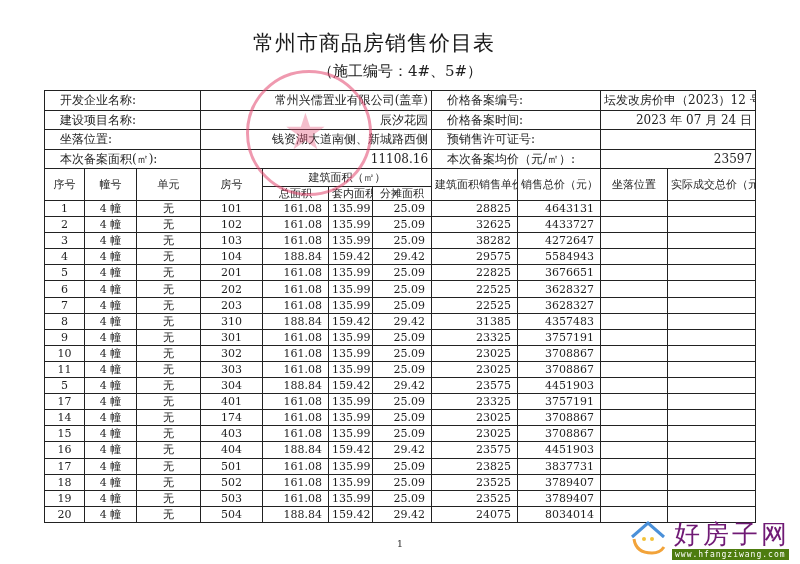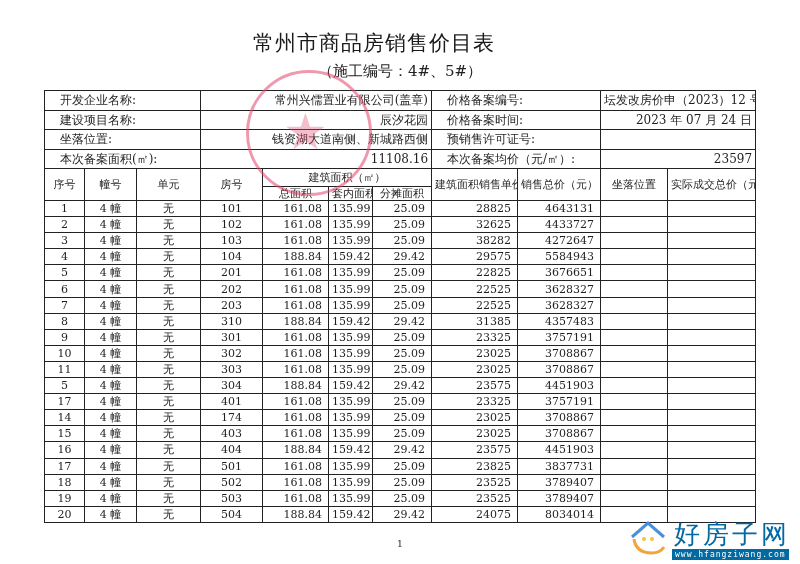--- a/index.html
+++ b/index.html
@@ -43,25 +43,25 @@
     font-family:"DejaVu Sans", sans-serif;
   }
   .pagenum { position:absolute; top:538px; left:0; width:800px; text-align:center; font-size:10px; color:#333; }
   .wm {
     position:absolute; left:628px; top:515px; width:170px; height:48px; pointer-events:none;
   }
   .wm .house {
     position:absolute; left:0; top:2px; width:40px; height:40px;
   }
   .wm .cn {
-    position:absolute; left:46px; top:2px; font-size:26px; color:#0369a1;
+    position:absolute; left:46px; top:2px; font-size:26px; color:#701a75;
     font-family:Liberation Mono, monospace; letter-spacing:3px;
   }
   .wm .url {
-    position:absolute; left:44px; top:34px; font-size:8px; color:#fff; background:#0369a1;
+    position:absolute; left:44px; top:34px; font-size:8px; color:#fff; background:#4d7c0f;
     padding:1px 3px; letter-spacing:1px; font-family:"DejaVu Sans Mono", monospace;
   }
 </style>
 </head>
 <body>
 
 <div class="title">常州市商品房销售价目表</div>
 <div class="subtitle">（施工编号：4#、5#）</div>
 
 <table class="grid">

